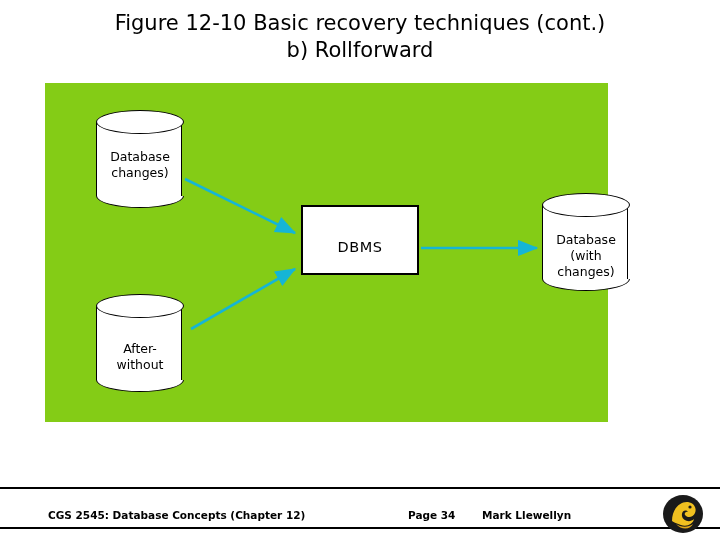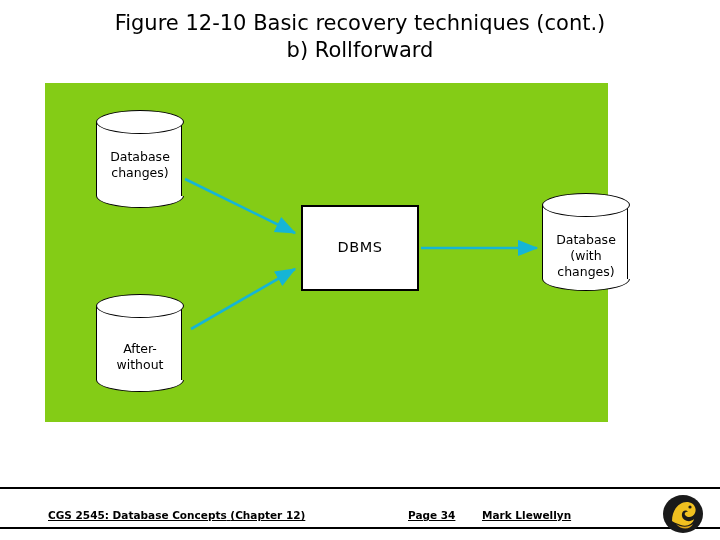--- a/index.html
+++ b/index.html
@@ -106,21 +106,21 @@
   #cyl-db-without .label { top: 39px; }
   #cyl-after-images .label { top: 47px; }
   #cyl-db-with .label { top: 39px; }
 
   
   .dbms-box {
     position: absolute;
     left: 256px;
     top: 122px;
     width: 118px;
-    height: 86px;
+    height: 70px;
     border: 2px solid #000;
     background: #ffffff;
     box-sizing: border-box;
   }
   .dbms-box .label {
     position: absolute;
     left: 0;
     top: 32px;
     width: 114px;
     text-align: center;
@@ -158,21 +158,20 @@
     background: #000000;
   }
   .footer-text {
     position: absolute;
     top: 509px;
     font-size: 10.5px;
     font-weight: bold;
     color: #000000;
     font-family: "DejaVu Sans", sans-serif;
     white-space: nowrap;
-    text-decoration: underline;
   }
   #footer-course { left: 48px; }
   #footer-course .chapter { font-weight: bold; }
   #footer-page { left: 408px; }
   #footer-author { left: 482px; }
 
   .footer-logo {
     position: absolute;
     left: 660px;
     top: 491px;

